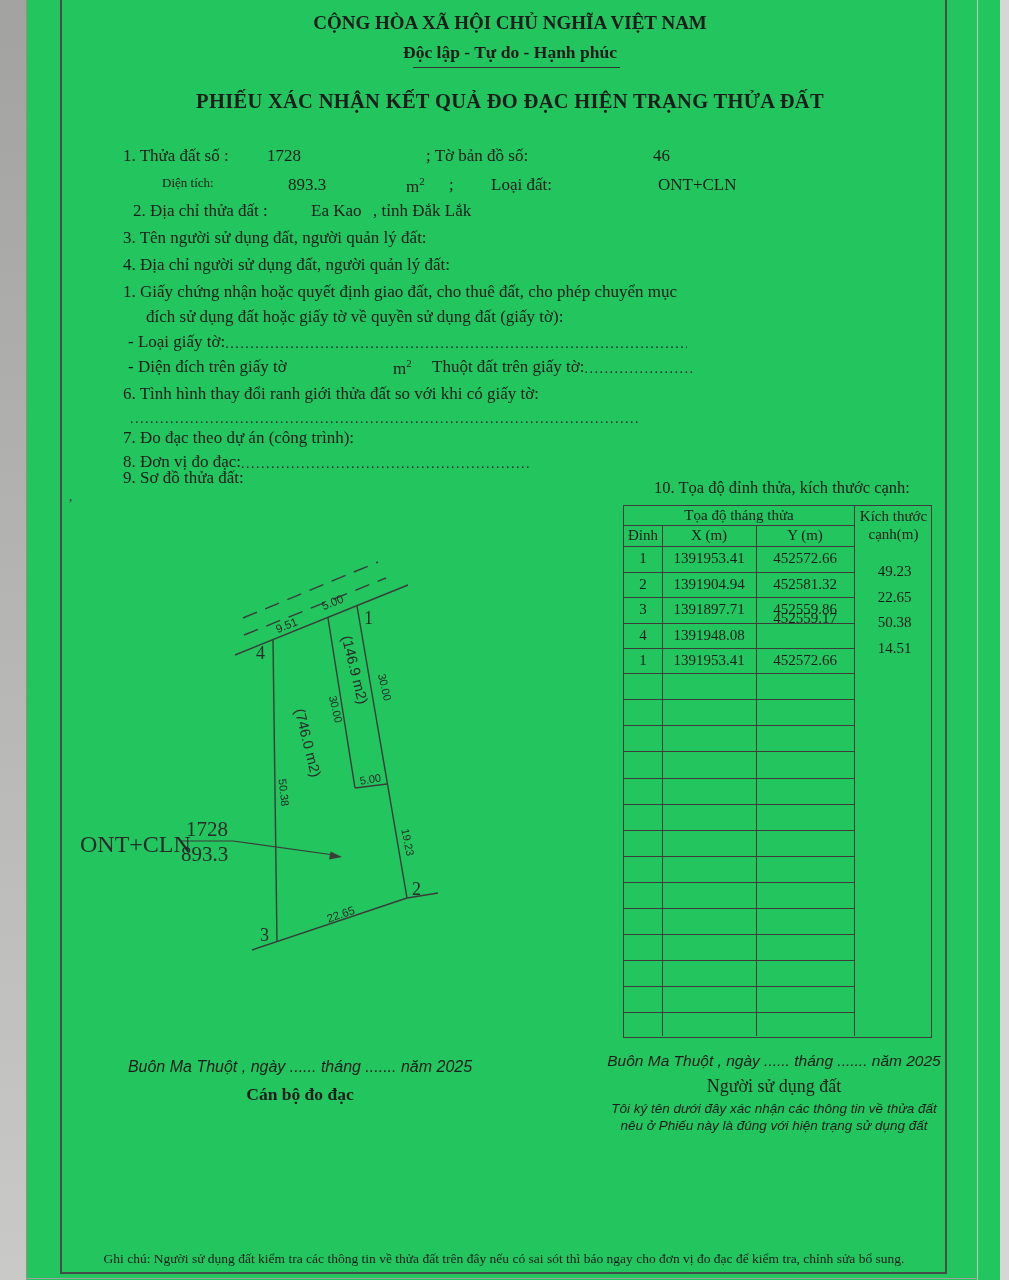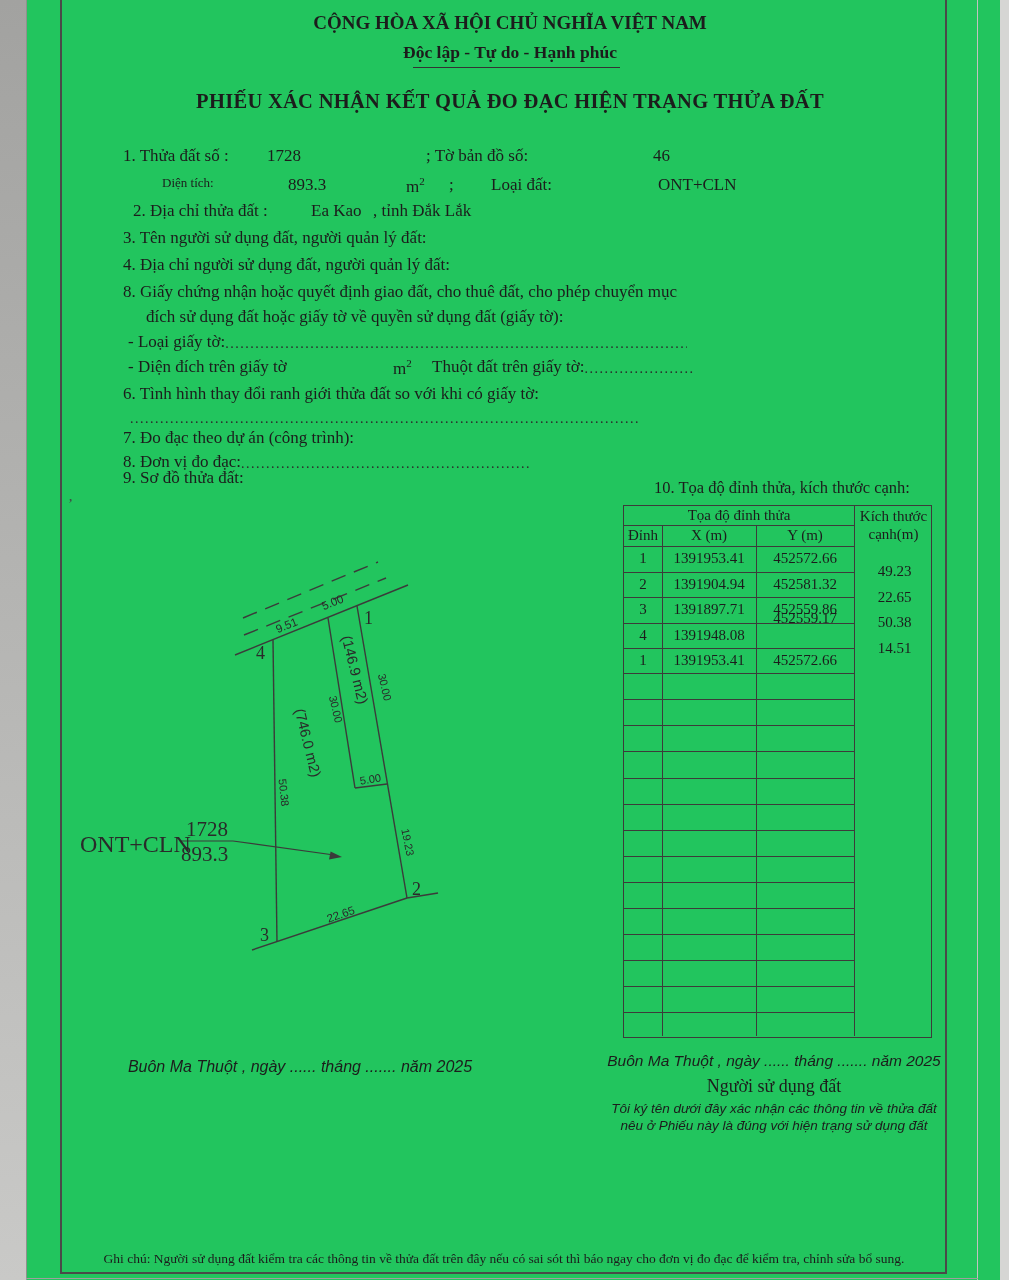--- a/index.html
+++ b/index.html
@@ -58,21 +58,21 @@
   <div class="abs" style="left:449px;top:175px;font-size:17px;">;</div>
   <div class="abs" style="left:491px;top:175px;font-size:17px;">Loại đất:</div>
   <div class="abs" style="left:658px;top:175px;font-size:17px;">ONT+CLN</div>
 
   <div class="abs" style="left:123px;top:201px;font-size:17px;margin-left:10px;">2. Địa chỉ thửa đất :</div>
   <div class="abs" style="left:311px;top:201px;font-size:17px;">Ea Kao</div>
   <div class="abs" style="left:373px;top:201px;font-size:17px;">, tỉnh Đắk Lắk</div>
 
   <div class="abs" style="left:123px;top:228px;font-size:17px;">3. Tên người sử dụng đất, người quản lý đất:</div>
   <div class="abs" style="left:123px;top:255px;font-size:17px;">4. Địa chỉ người sử dụng đất, người quản lý đất:</div>
-  <div class="abs" style="left:123px;top:282px;font-size:17px;">8. Giấy chứng nhận hoặc quyết định giao đất, cho thuê đất, cho phép chuyển mục</div>
+  <div class="abs" style="left:123px;top:282px;font-size:17px;">1. Giấy chứng nhận hoặc quyết định giao đất, cho thuê đất, cho phép chuyển mục</div>
   <div class="abs" style="left:146px;top:307px;font-size:17px;">đích sử dụng đất hoặc giấy tờ về quyền sử dụng đất (giấy tờ):</div>
 
   <div class="abs" style="left:128px;top:332px;font-size:17px;"><span>- Loại giấy tờ:</span><span class="dots" style="width:462px;">................................................................................................................................................................................................</span></div>
 
   <div class="abs" style="left:128px;top:357px;font-size:17px;">- Diện đích trên giấy tờ</div>
   <div class="abs" style="left:393px;top:357px;font-size:17px;"><span>m</span><sup>2</sup></div>
   <div class="abs" style="left:432px;top:357px;font-size:17px;"><span>Thuột đất trên giấy tờ:</span><span class="dots" style="width:108px;">................................................................................................................................................................................................</span></div>
 
   <div class="abs" style="left:123px;top:384px;font-size:17px;">6. Tình hình thay đổi ranh giới thửa đất so với khi có giấy tờ:</div>
   <div class="abs" style="left:130px;top:407px;font-size:17px;"><span class="dots" style="width:508px;">................................................................................................................................................................................................</span></div>
@@ -139,21 +139,21 @@
     <div class="hline" style="left:0;top:298px;width:230px;"></div>
     <div class="hline" style="left:0;top:324px;width:230px;"></div>
     <div class="hline" style="left:0;top:350px;width:230px;"></div>
     <div class="hline" style="left:0;top:376px;width:230px;"></div>
     <div class="hline" style="left:0;top:402px;width:230px;"></div>
     <div class="hline" style="left:0;top:428px;width:230px;"></div>
     <div class="hline" style="left:0;top:454px;width:230px;"></div>
     <div class="hline" style="left:0;top:480px;width:230px;"></div>
     <div class="hline" style="left:0;top:506px;width:230px;"></div>
 
-    <div class="cell" style="left:0;top:1px;width:230px;">Tọa độ đỉnh thửa</div>
+    <div class="cell" style="left:0;top:1px;width:230px;">Tọa độ tháng thửa</div>
     <div class="cell" style="left:0;top:21px;width:38px;">Đỉnh</div>
     <div class="cell" style="left:38px;top:21px;width:94px;">X (m)</div>
     <div class="cell" style="left:132px;top:21px;width:98px;">Y (m)</div>
     <div class="cell" style="left:230px;top:2px;width:79px;">Kích thước</div>
     <div class="cell" style="left:230px;top:20px;width:79px;">cạnh(m)</div>
 
     <div class="cell" style="left:0;top:44px;width:38px;">1</div>
     <div class="cell" style="left:38px;top:44px;width:94px;">1391953.41</div>
     <div class="cell" style="left:132px;top:44px;width:98px;">452572.66</div>
     <div class="cell" style="left:0;top:70px;width:38px;">2</div>
@@ -169,20 +169,21 @@
     <div class="cell" style="left:38px;top:146px;width:94px;">1391953.41</div>
     <div class="cell" style="left:132px;top:146px;width:98px;">452572.66</div>
 
     <div class="cell" style="left:232px;top:57px;width:77px;">49.23</div>
     <div class="cell" style="left:232px;top:83px;width:77px;">22.65</div>
     <div class="cell" style="left:232px;top:108px;width:77px;">50.38</div>
     <div class="cell" style="left:232px;top:134px;width:77px;">14.51</div>
   </div>
 
   <div class="abs ctr sans i" style="left:70px;top:1058px;width:460px;font-size:16px;">Buôn Ma Thuột , ngày ...... tháng ....... năm 2025</div>
+  <div class="abs ctr b" style="left:70px;top:1084px;width:460px;font-size:17.5px;">Cán bộ đo đạc</div>
 
   <div class="abs ctr sans i" style="left:600px;top:1052px;width:348px;font-size:15.5px;">Buôn Ma Thuột , ngày ...... tháng ....... năm 2025</div>
   <div class="abs ctr" style="left:600px;top:1076px;width:348px;font-size:18px;">Người sử dụng đất</div>
   <div class="abs ctr sans i" style="left:600px;top:1101px;width:348px;font-size:13.5px;">Tôi ký tên dưới đây xác nhận các thông tin về thửa đất</div>
   <div class="abs ctr" style="left:62px;top:1251px;width:884px;font-size:13.5px;">Ghi chú: Người sử dụng đất kiểm tra các thông tin về thửa đất trên đây nếu có sai sót thì báo ngay cho đơn vị đo đạc để kiểm tra, chỉnh sửa bổ sung.</div>
 
   <div class="abs ctr sans i" style="left:600px;top:1118px;width:348px;font-size:13.5px;">nêu ở Phiếu này là đúng với hiện trạng sử dụng đất</div>
 
 </div>
 

